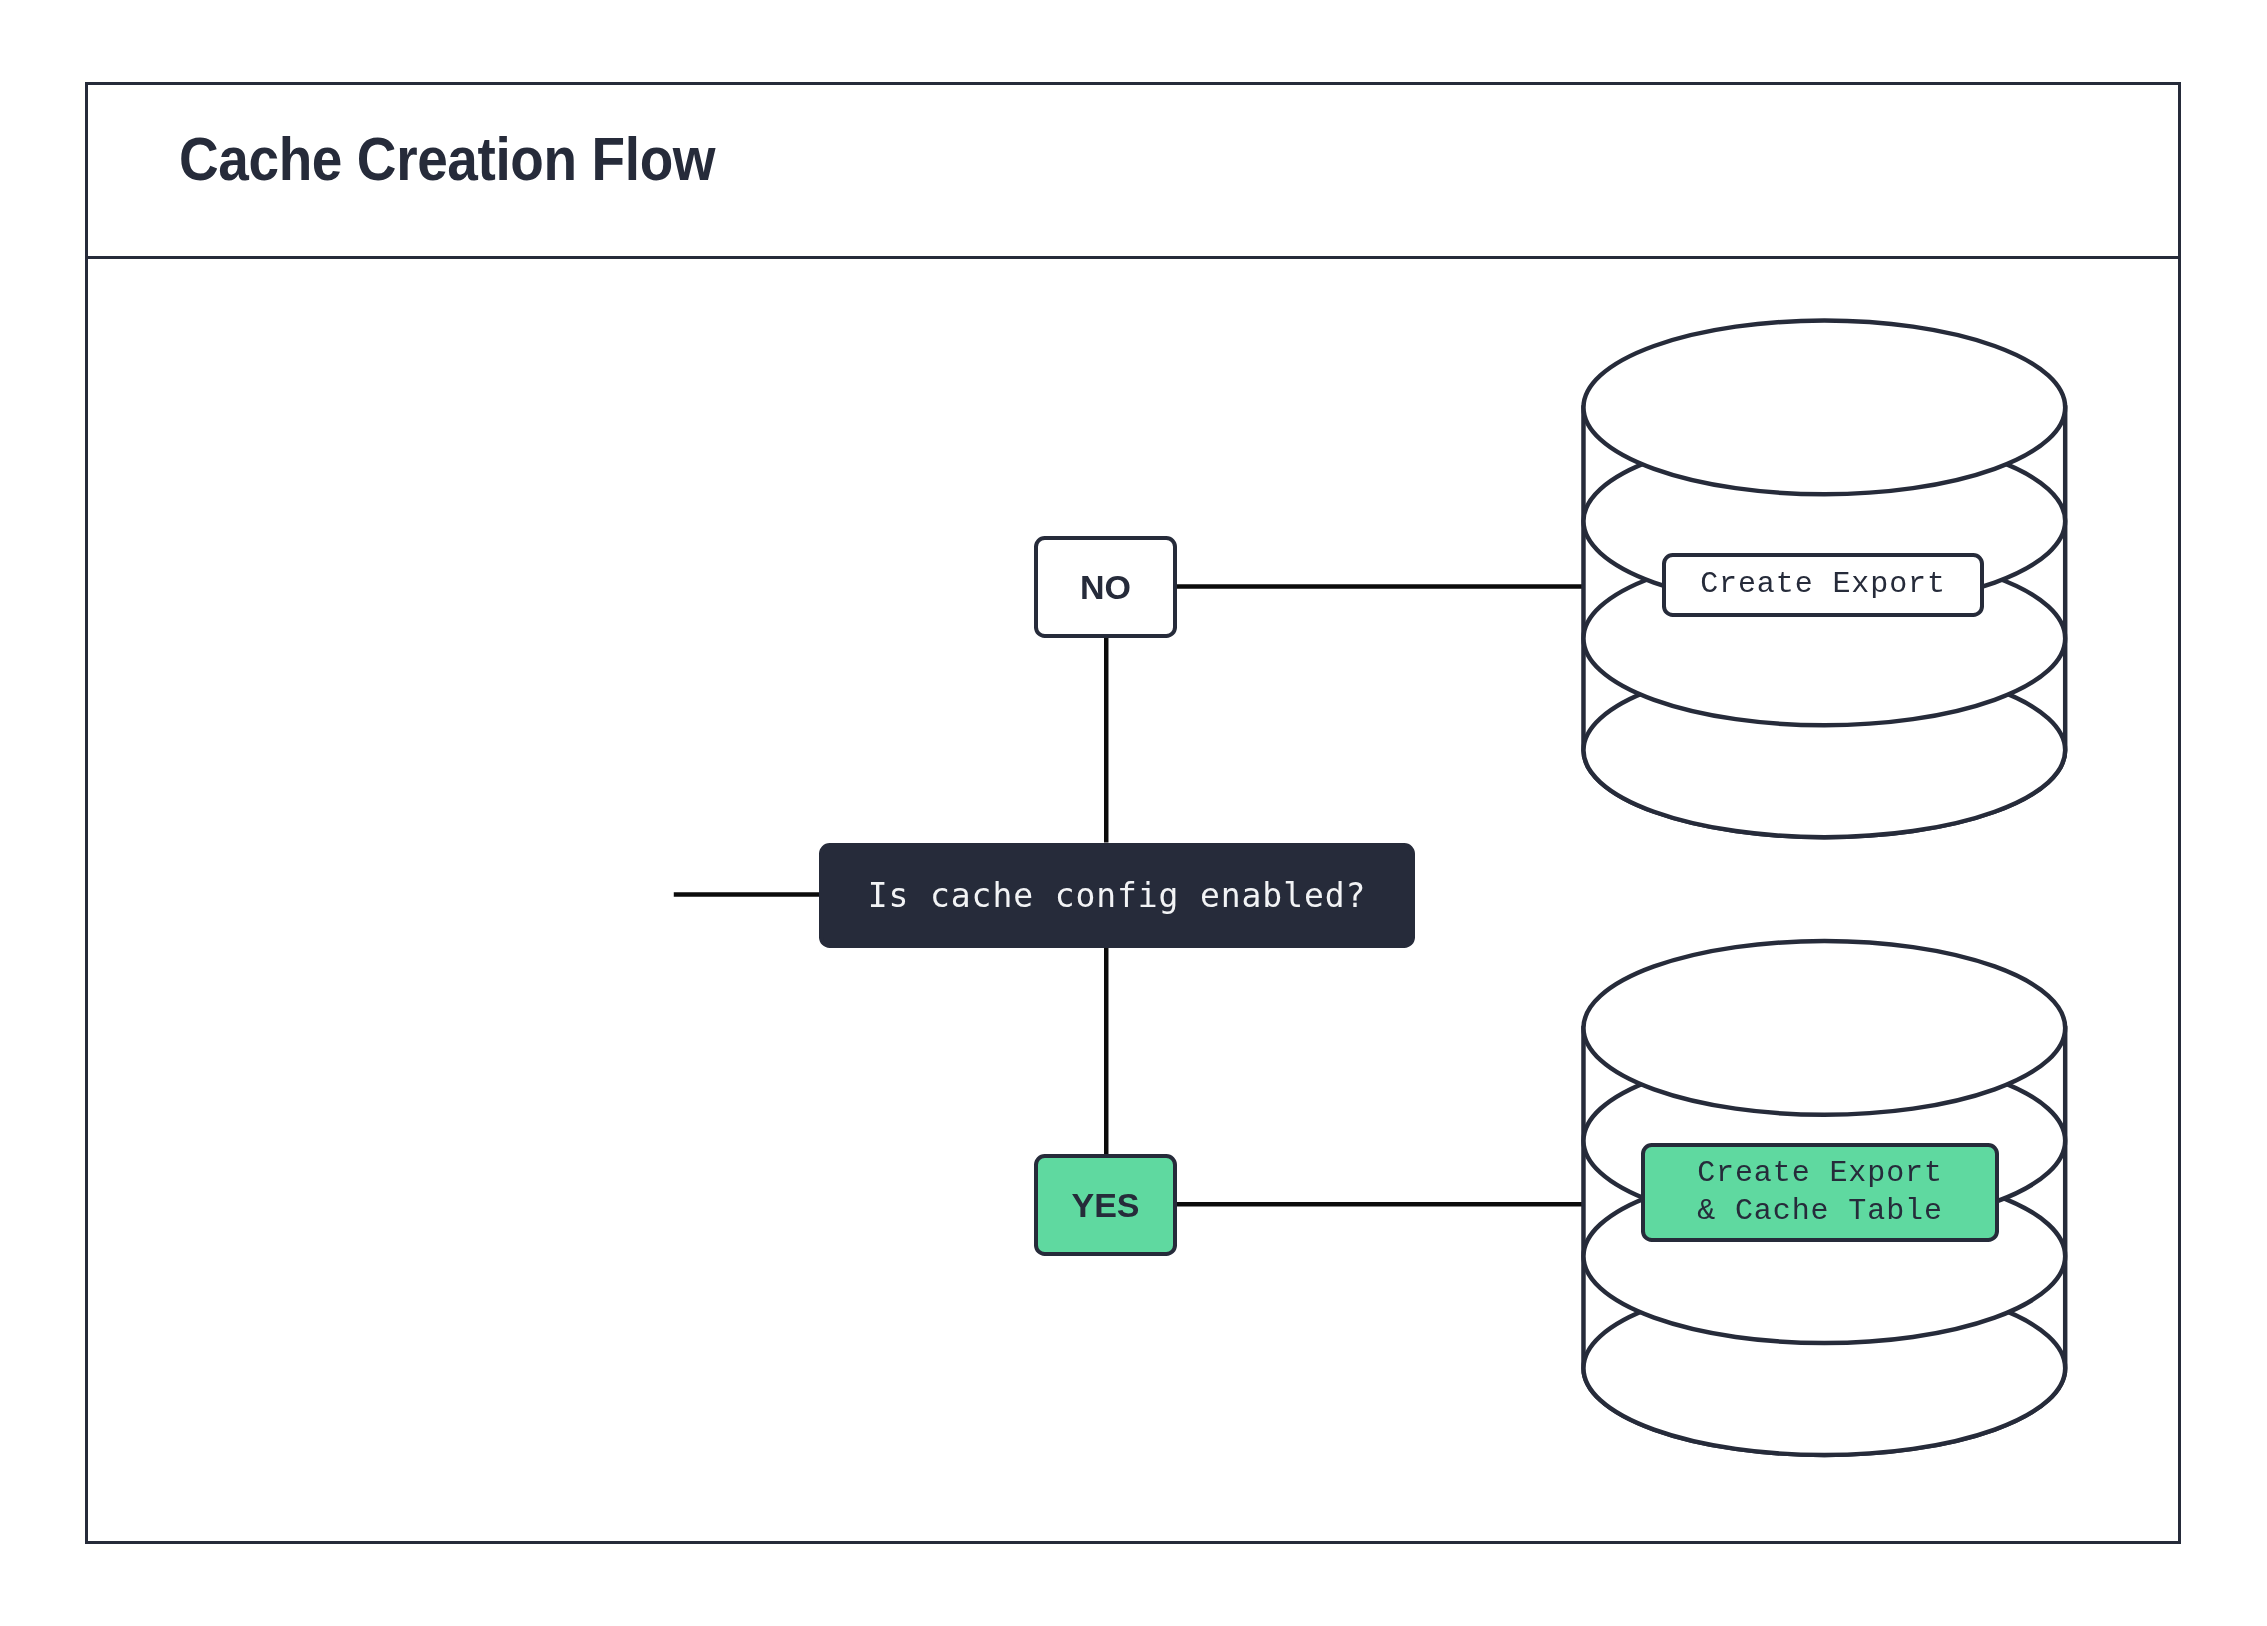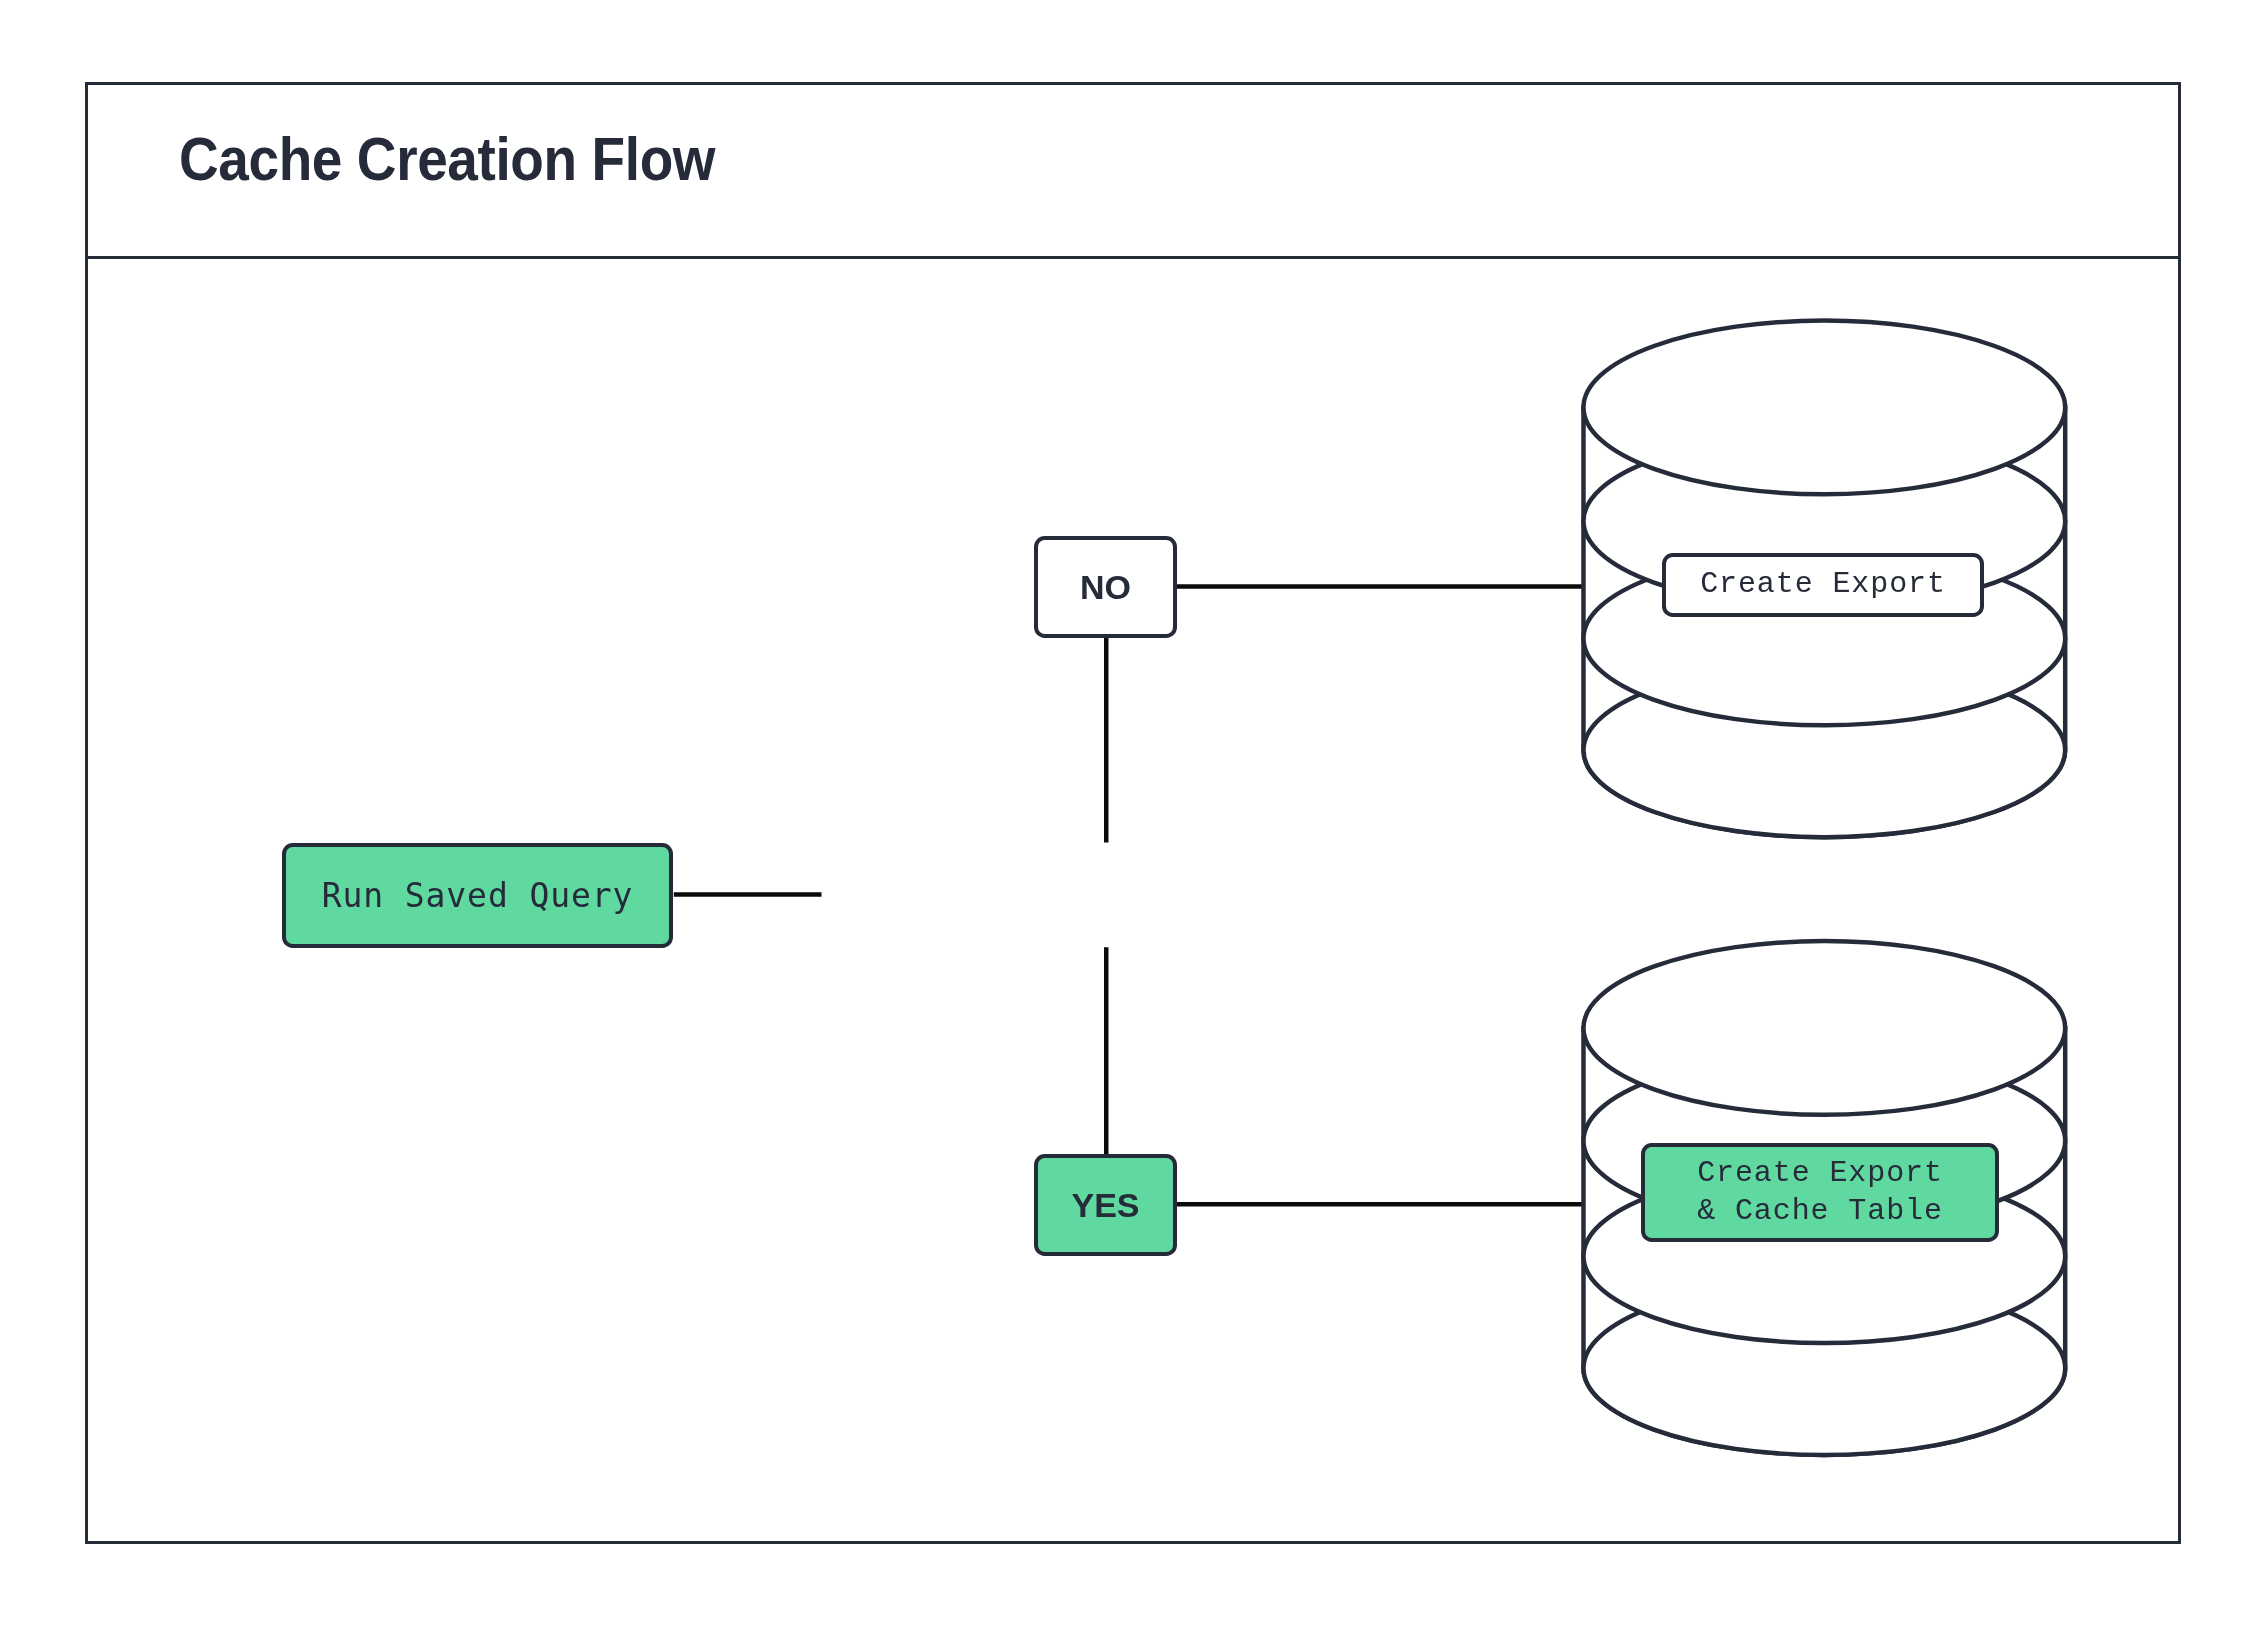--- a/index.html
+++ b/index.html
@@ -203,22 +203,22 @@
 
     <g>
       <path class="cyl-shape" d="M 1768 1148 L 1768 1528 A 269 97 0 0 0 2306 1528 L 2306 1148 Z"></path>
       <ellipse class="cyl-shape" cx="2037" cy="1528" rx="269" ry="97"></ellipse>
       <ellipse class="cyl-shape" cx="2037" cy="1403" rx="269" ry="97"></ellipse>
       <ellipse class="cyl-shape" cx="2037" cy="1274" rx="269" ry="97"></ellipse>
       <ellipse class="cyl-shape" cx="2037" cy="1148" rx="269" ry="97"></ellipse>
     </g>
   </svg>
 
-  <div class="node node-mono node-run-saved-query">Run Saved Query</div>
-
+
+  <div class="node node-mono node-decision">Is cache config enabled?</div>
 
   <div class="node node-sans node-no">NO</div>
 
   <div class="node node-sans node-yes">YES</div>
 
   <div class="cyl-label cyl-label-export">Create Export</div>
 
   <div class="cyl-label cyl-label-cache">Create Export
 &amp; Cache Table</div>
 

